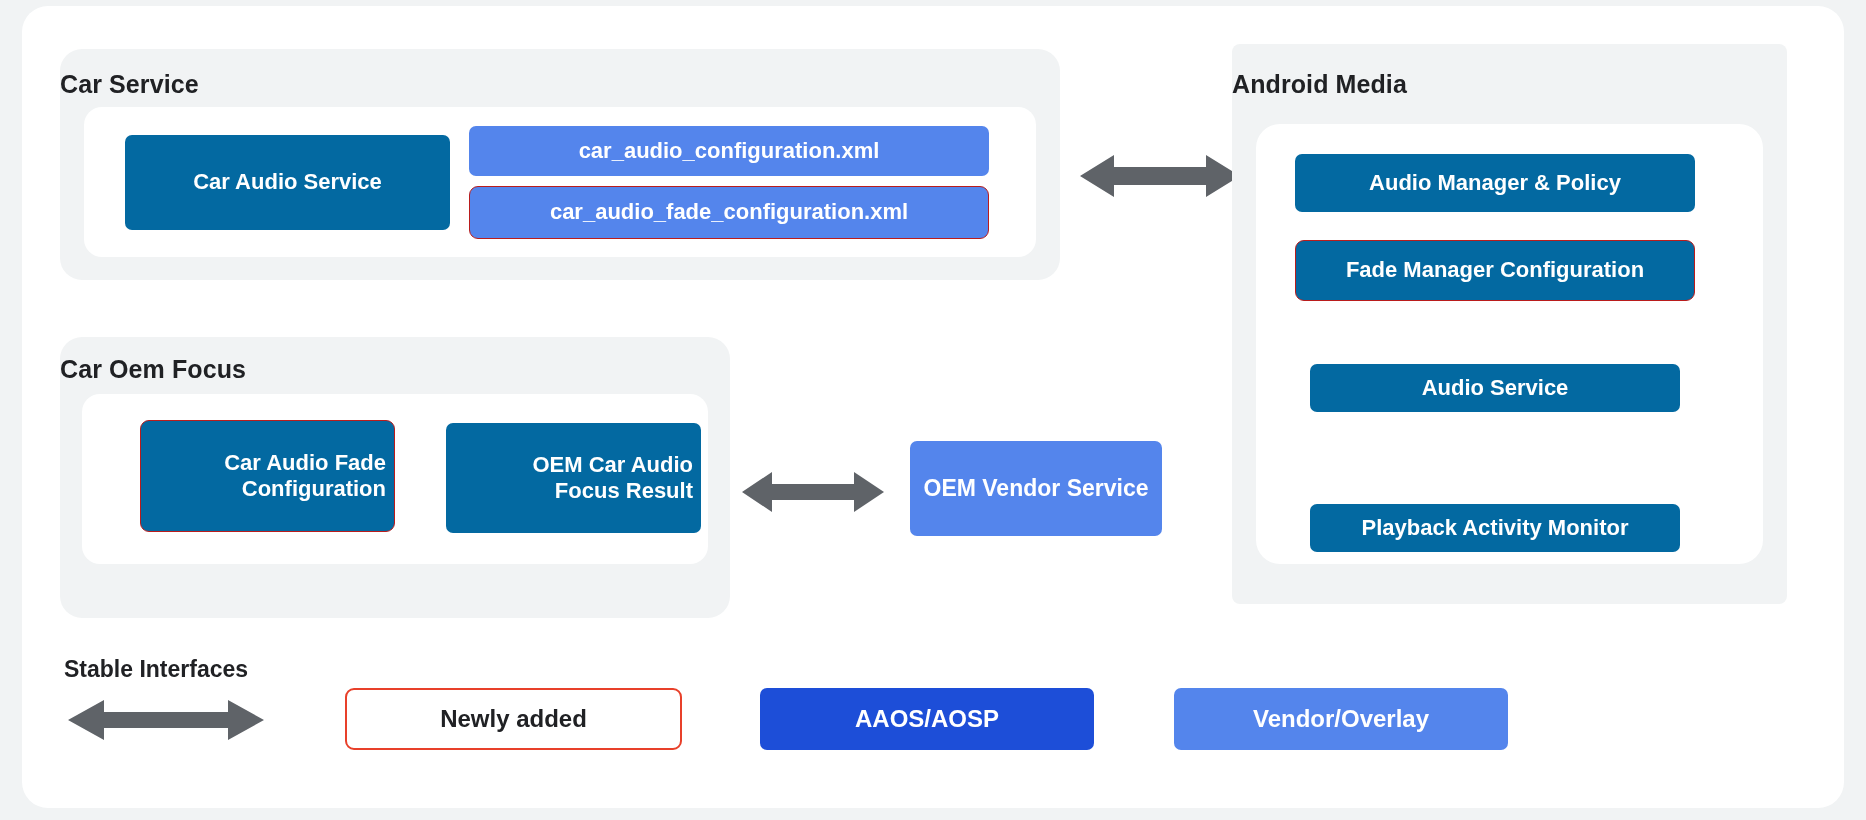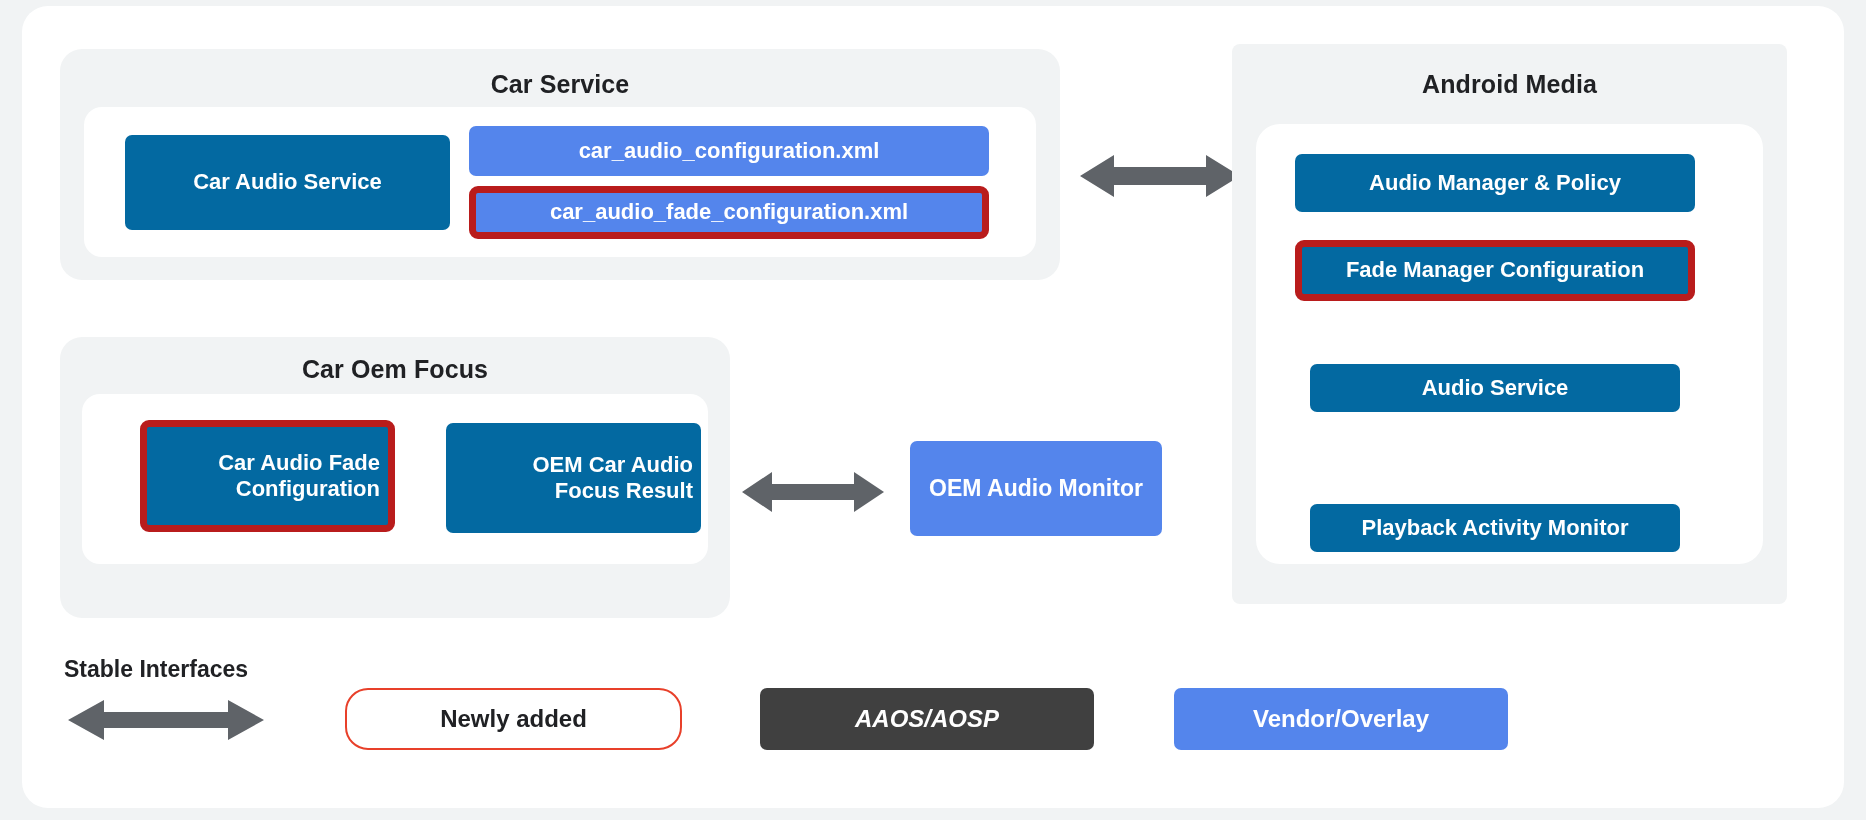--- a/index.html
+++ b/index.html
@@ -28,21 +28,21 @@
   
   .group {
     position: absolute;
     background: #f1f3f4;
     border-radius: 22px;
   }
   .group-title {
     position: absolute;
     left: 0;
     right: 0;
-    text-align: center;
+    text-align: left;
     font-weight: bold;
     color: #202124;
     letter-spacing: .1px;
   }
   .inner {
     position: absolute;
     background: #ffffff;
     border-radius: 18px;
   }
 
@@ -55,21 +55,21 @@
     justify-content: center;
     text-align: right;
     color: #ffffff;
     font-weight: bold;
     border-radius: 7px;
     line-height: 1.2;
     padding: 0 8px;
   }
   .box.green { background: #0369a1; }
   .box.blue  { background: #5485ec; }
-  .box.outlined { border: 7px solid #b91c1c; border-radius: 9px; }
+  .box.outlined { border: 1px solid #b91c1c; border-radius: 9px; }
 
   
   .arrow { position: absolute; }
   .arrow svg { display: block; }
 
   
   .legend-label {
     position: absolute;
     font-weight: bold;
     color: #202124;
@@ -77,21 +77,21 @@
   .legend-box {
     position: absolute;
     box-sizing: border-box;
     display: flex;
     align-items: center;
     justify-content: center;
     font-weight: bold;
     border-radius: 7px;
     text-align: center;
   }
-  .legend-box.green { background: #404040; color: #fff; font-style: italic; }
+  .legend-box.green { background: #1d4ed8; color: #fff; }
   .legend-box.blue  { background: #5485ec; color: #fff; }
   .legend-box.hollow {
     background: #ffffff;
     color: #202124;
     border: 2px solid #e8402a;
     border-radius: 9px;
   }
 </style>
 </head>
 <body>
@@ -124,21 +124,21 @@
 
       <div class="box green" style="left:386px; top:86px; width:255px; height:110px; font-size:22px;padding-left:24px;">OEM Car Audio Focus Result</div>
     </div>
 
     <div class="arrow" style="left:720px; top:463px; width:142px; height:46px;">
       <svg width="142" height="46" viewBox="0 0 142 46">
         <polygon points="0,23 30,3 30,15 112,15 112,3 142,23 112,43 112,31 30,31 30,43" fill="#5f6368"></polygon>
       </svg>
     </div>
 
-    <div class="box blue" style="left:888px; top:435px; width:252px; height:95px; font-size:23px;">OEM Audio Monitor</div>
+    <div class="box blue" style="left:888px; top:435px; width:252px; height:95px; font-size:23px;">OEM Vendor Service</div>
 
     <div class="group" style="left:1210px; top:38px; width:555px; height:560px; border-radius:8px;">
       <div class="group-title" style="top:26px; font-size:25px;">Android Media</div>
       <div class="inner" style="left:24px; top:80px; width:507px; height:440px; border-radius:24px;"></div>
 
       <div class="box green" style="left:63px; top:110px; width:400px; height:58px; font-size:22px;">Audio Manager &amp; Policy</div>
 
       <div class="box green" style="left:78px; top:320px; width:370px; height:48px; font-size:22px;">Audio Service</div>
 
       <div class="box green outlined" style="left:63px; top:196px; width:400px; height:61px; font-size:22px;">Fade Manager Configuration</div>
@@ -148,20 +148,20 @@
     </div>
 
     <div class="legend-label" style="left:42px; top:650px; font-size:23px;">Stable Interfaces</div>
 
     <div class="arrow" style="left:46px; top:690px; width:196px; height:48px;">
       <svg width="196" height="48" viewBox="0 0 196 48">
         <polygon points="0,24 36,4 36,16 160,16 160,4 196,24 160,44 160,32 36,32 36,44" fill="#5f6368"></polygon>
       </svg>
     </div>
 
-    <div class="legend-box hollow" style="left:323px; top:682px; width:337px; height:62px; font-size:24px;border-radius:23px;">Newly added</div>
+    <div class="legend-box hollow" style="left:323px; top:682px; width:337px; height:62px; font-size:24px;">Newly added</div>
 
     <div class="legend-box green" style="left:738px; top:682px; width:334px; height:62px; font-size:24px;">AAOS/AOSP</div>
 
     <div class="legend-box blue" style="left:1152px; top:682px; width:334px; height:62px; font-size:24px;">Vendor/Overlay</div>
 
   </div>
 </div>
 
 </body></html>

